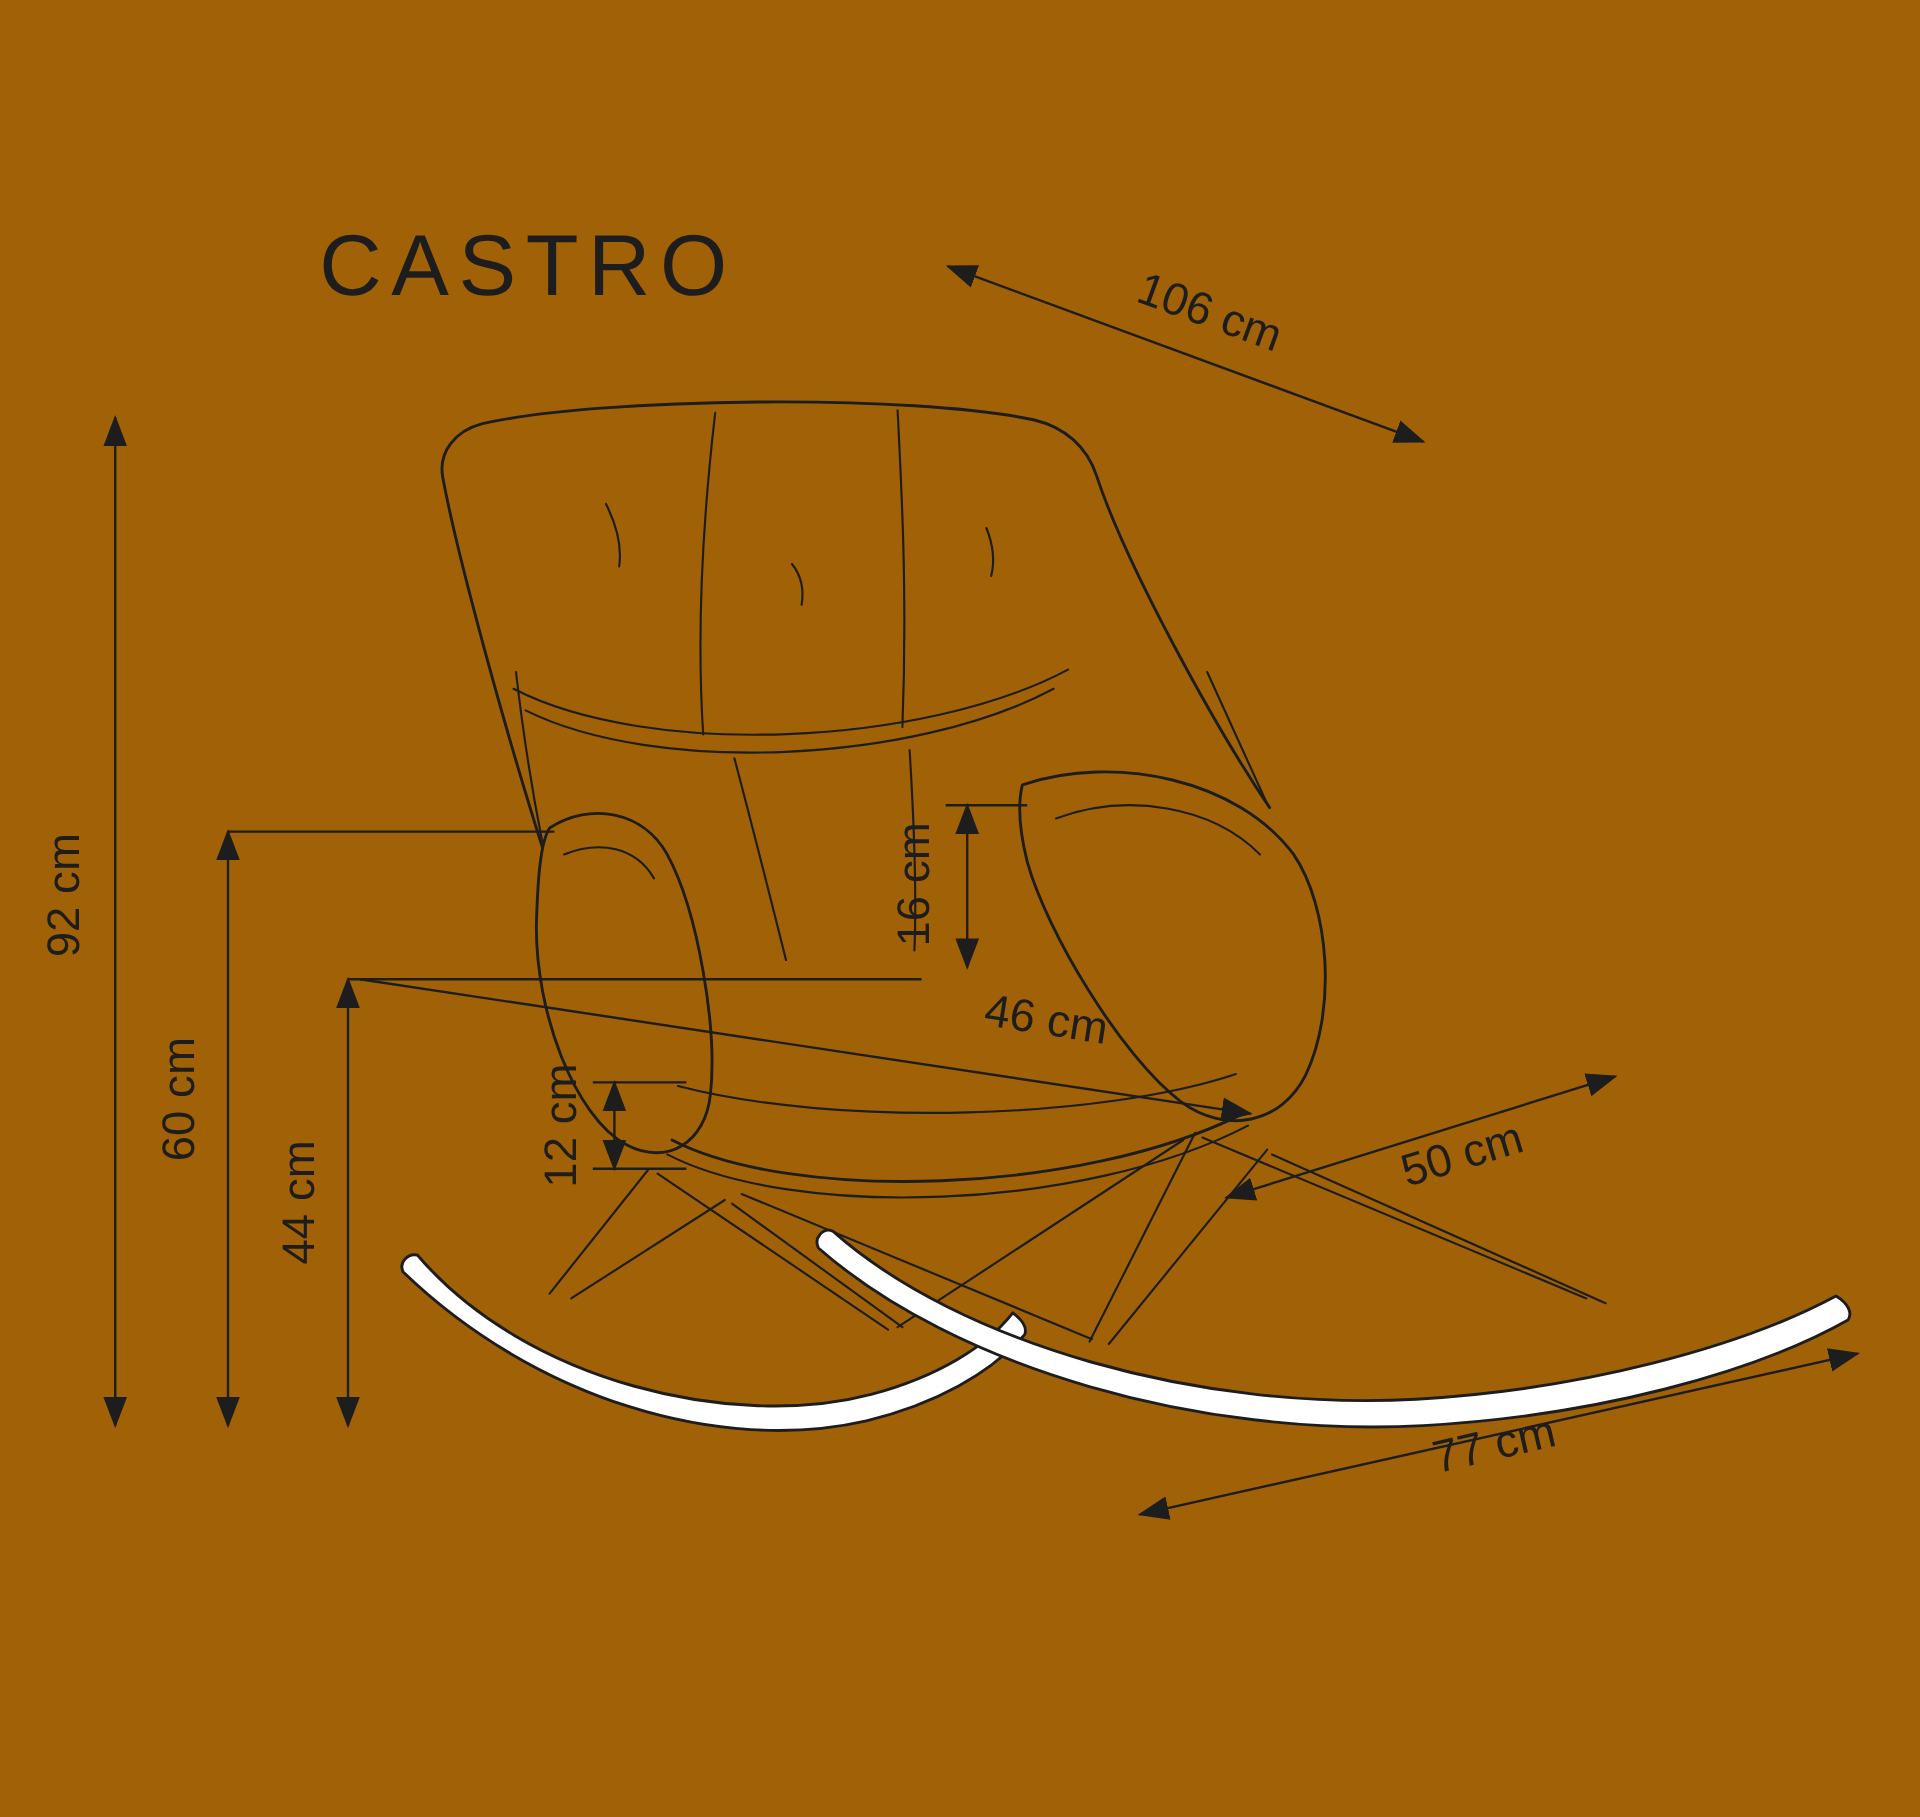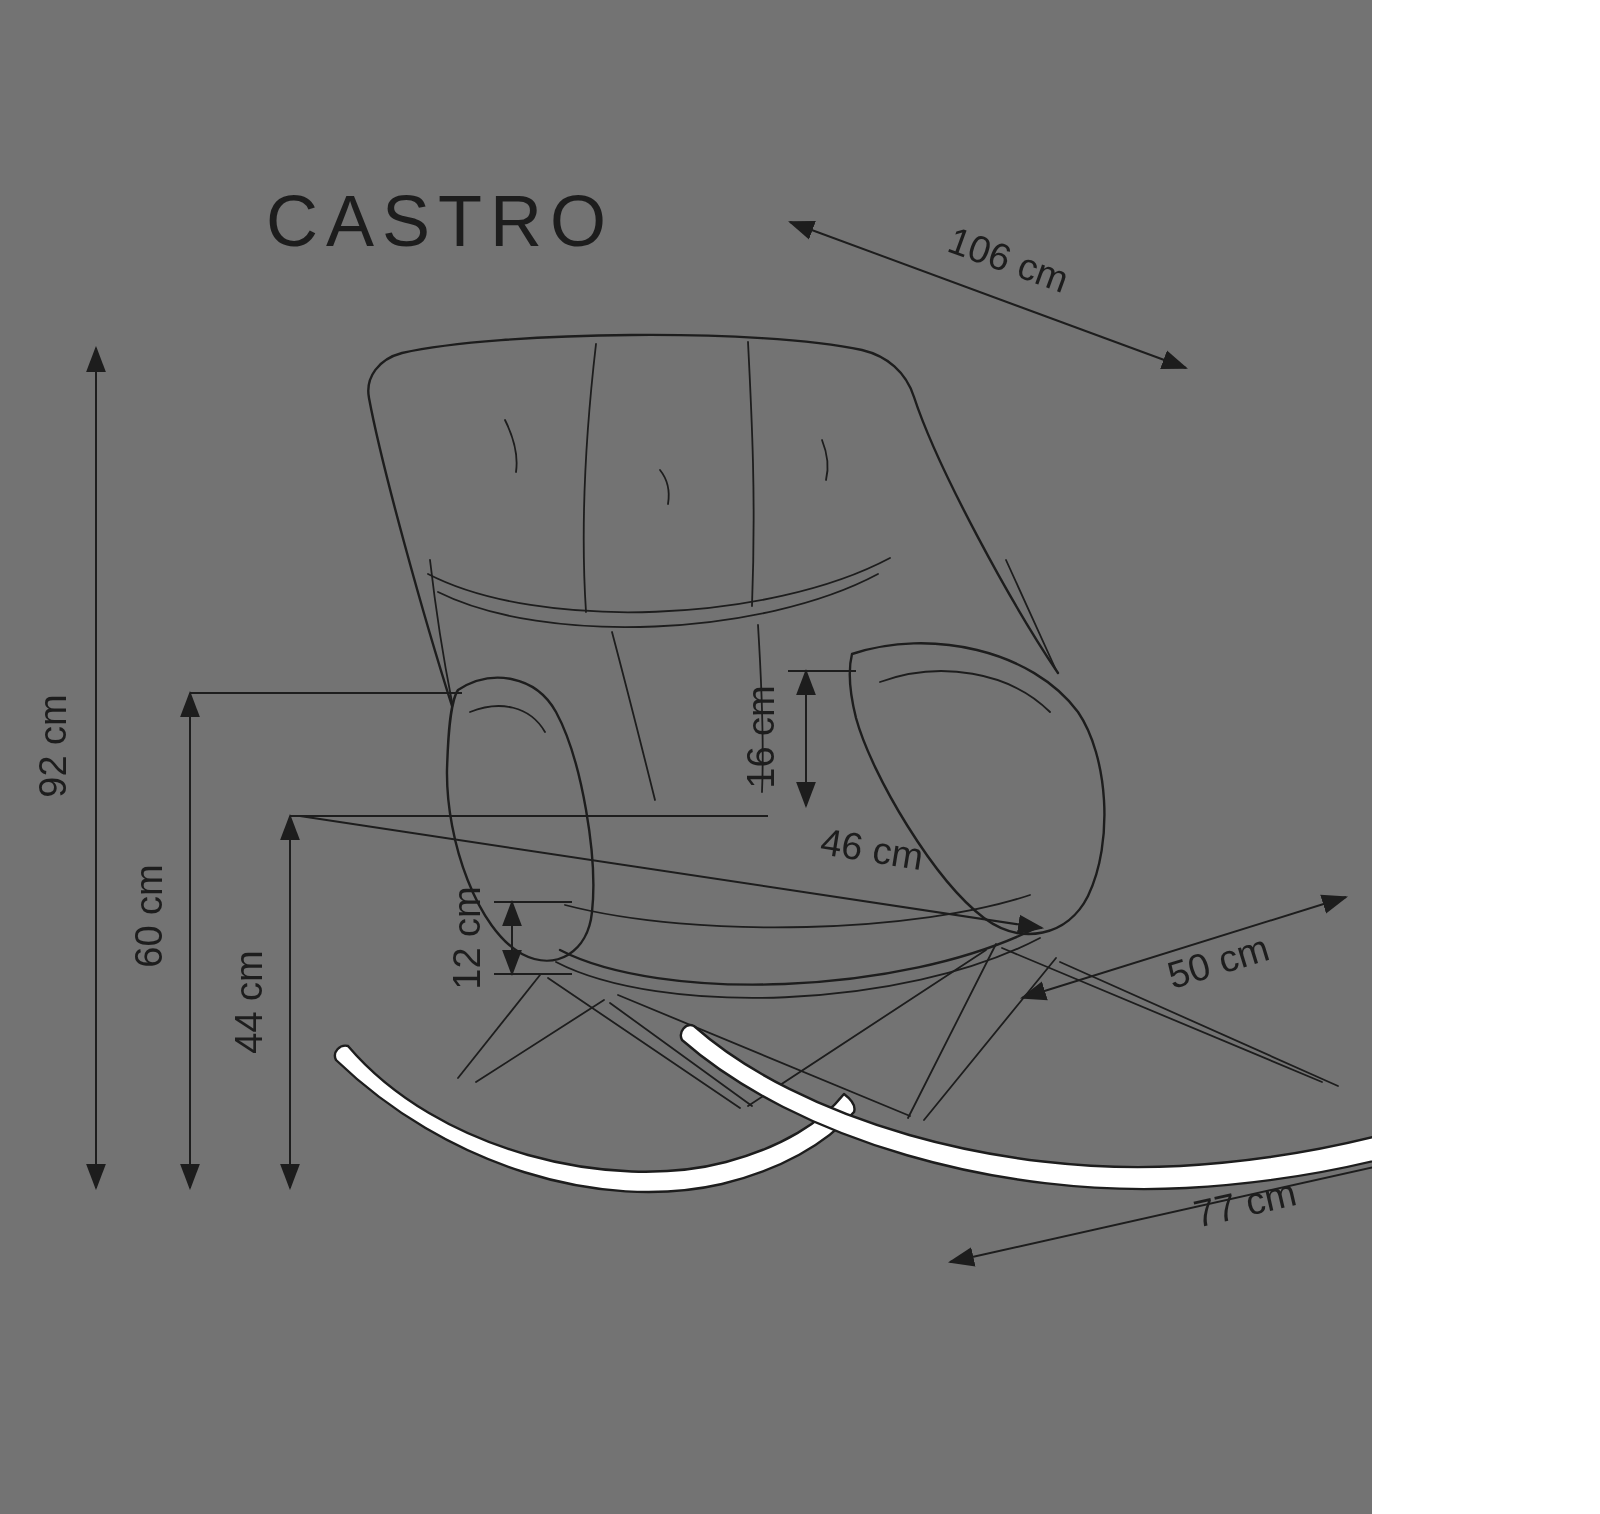--- a/index.html
+++ b/index.html
@@ -2,23 +2,23 @@
 <html><head>
 <meta charset="utf-8">
 <style>
   html, body {
     margin: 0;
     padding: 0;
     background: #ffffff;
   }
   .canvas {
     position: relative;
-    width: 1372px;
+    width: 1600px;
     height: 1514px;
-    background: #737373;
+    background: #a16207;
     overflow: hidden;
   }
   svg text {
     font-family: "Liberation Sans", "DejaVu Sans", sans-serif;
     fill: currentColor;
   }
   .title-text {
     font-size: 72px;
     letter-spacing: 8px;
     fill: #1d1d1d;

